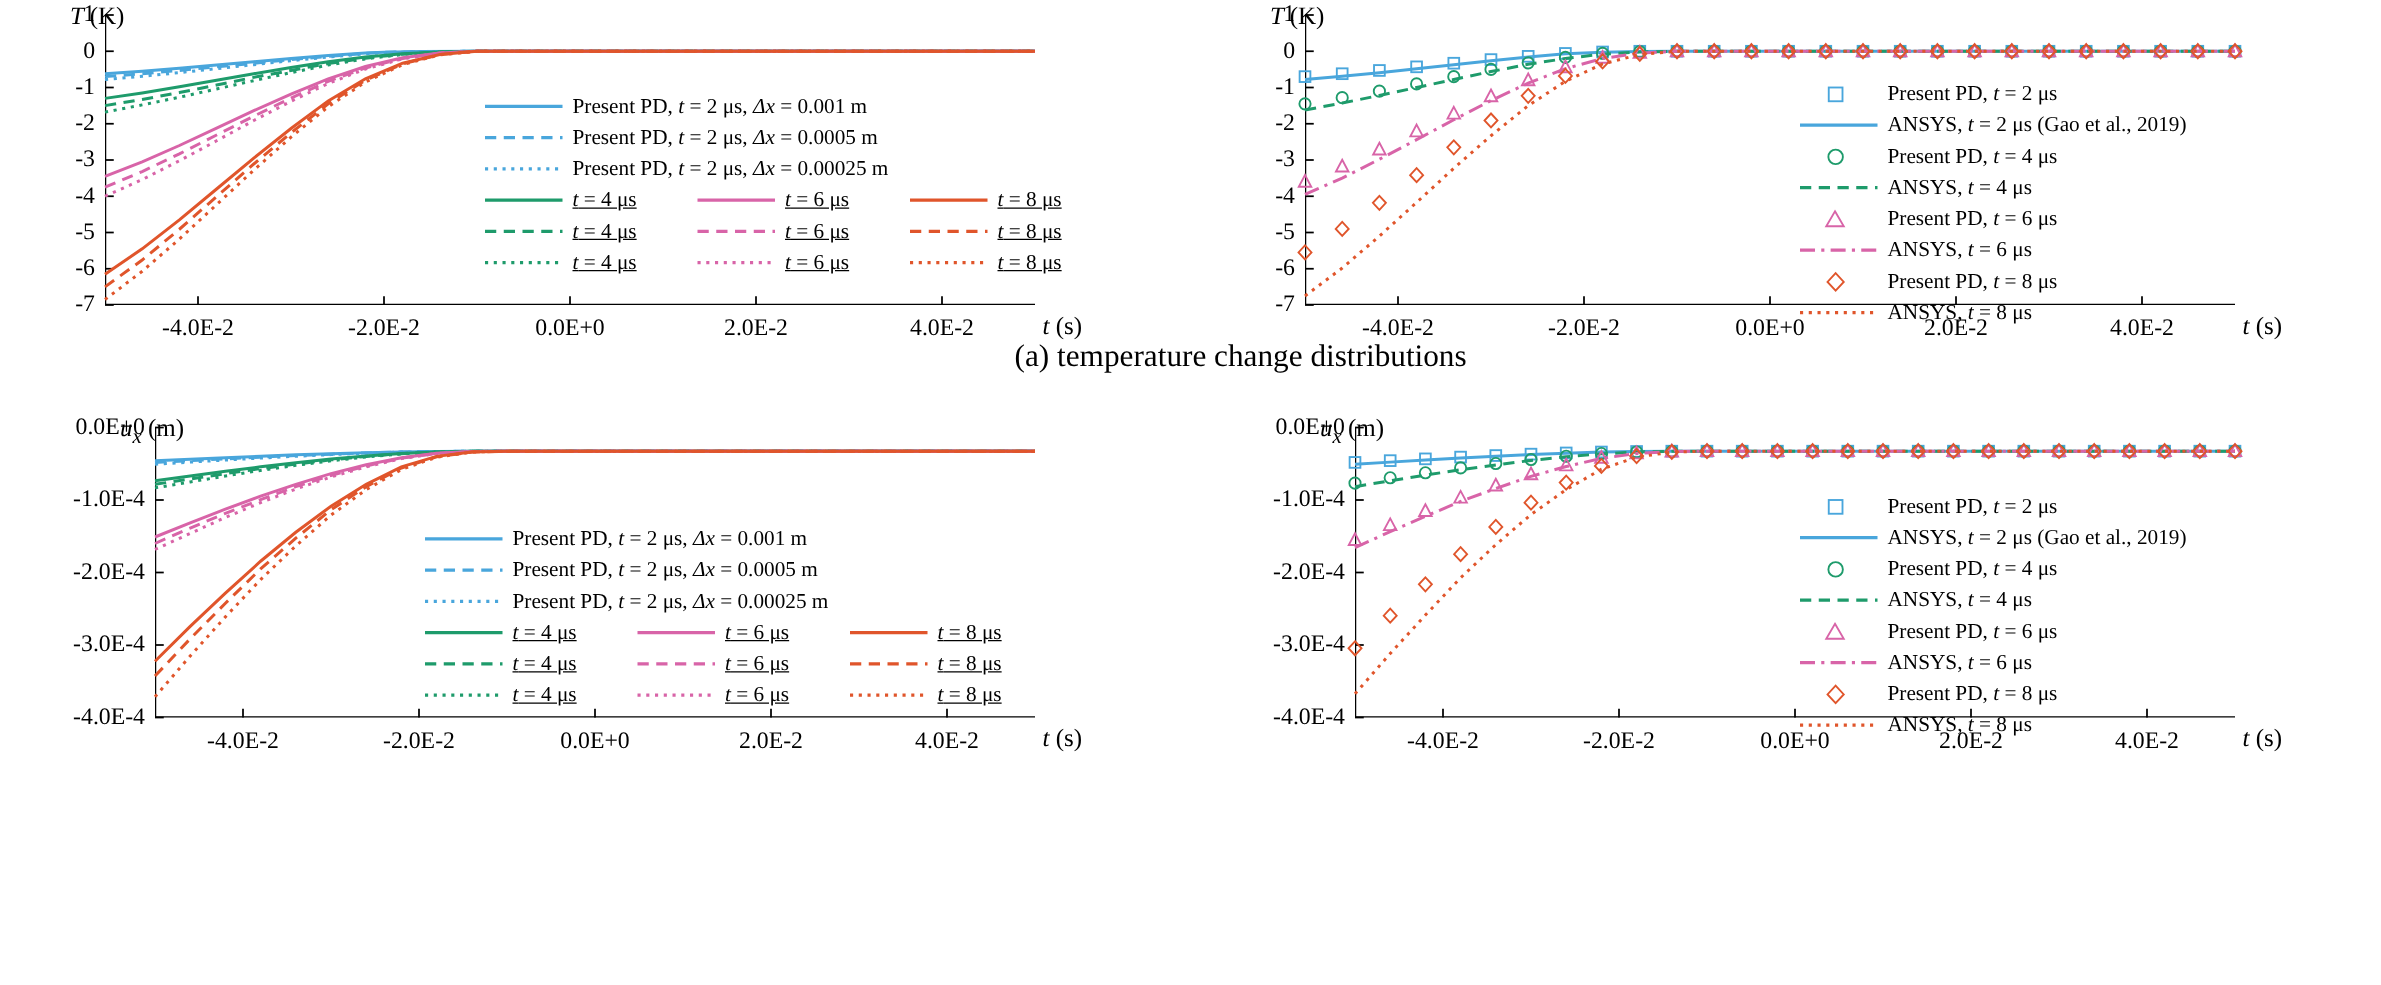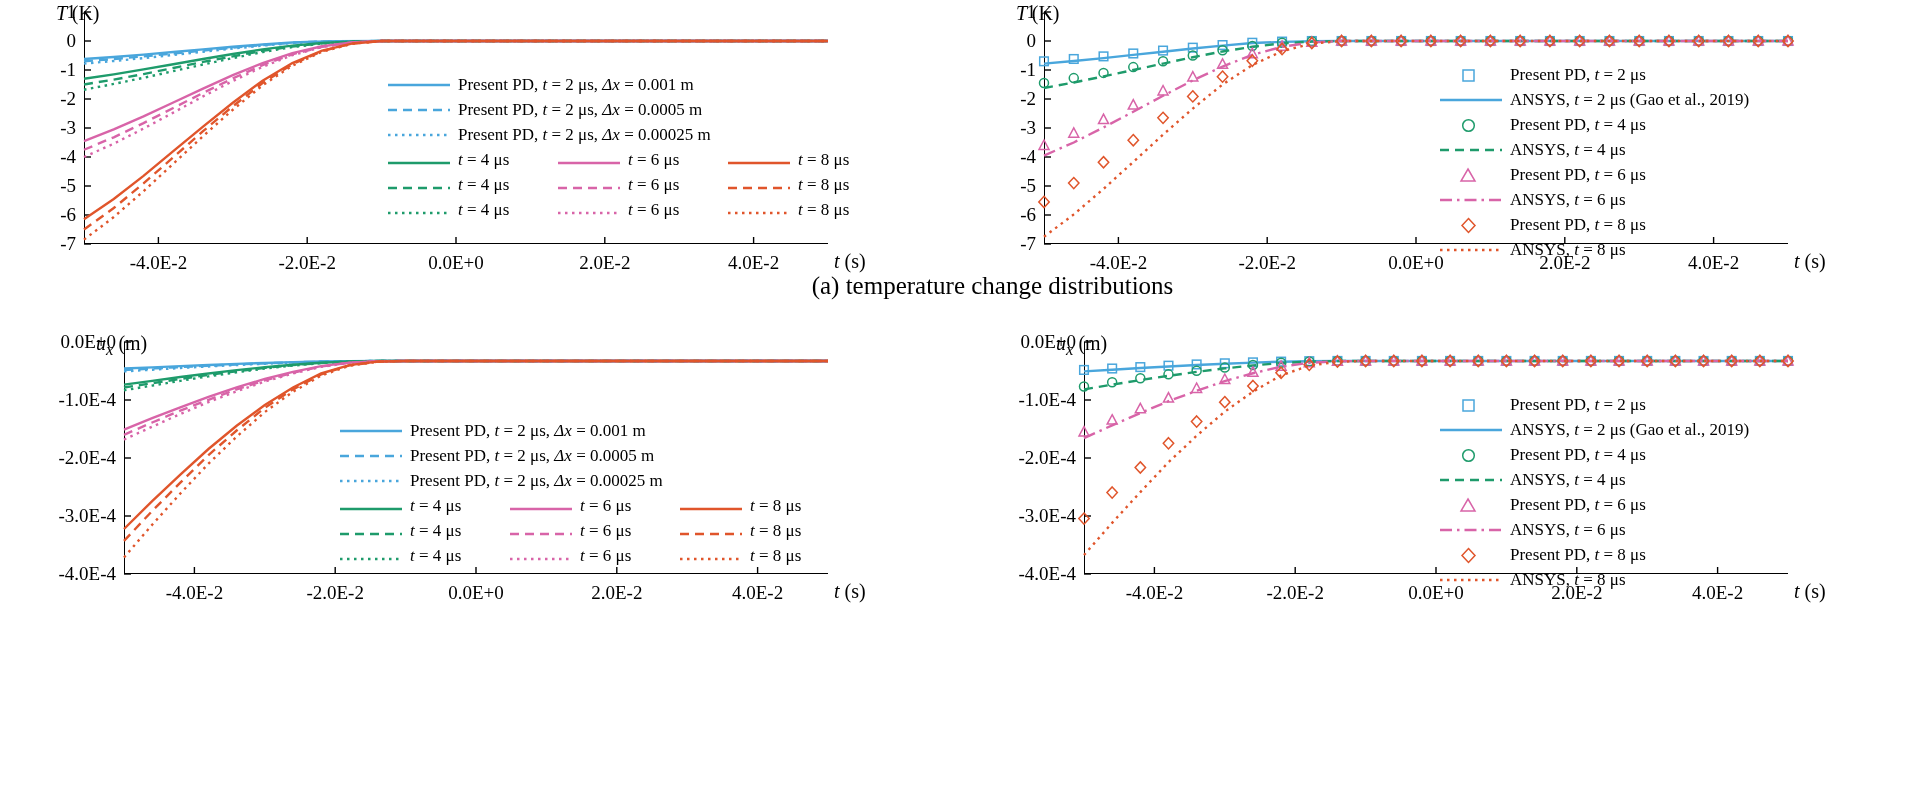--- a/index.html
+++ b/index.html
@@ -12,21 +12,21 @@
   .axis-title .up{font-style:normal;}
   .ylab{position:absolute;font-size:19px;text-align:right;white-space:nowrap;}
   .xlab{position:absolute;font-size:19px;text-align:center;white-space:nowrap;}
   .caption{position:absolute;font-size:25px;text-align:center;width:100%;}
 
   .legend{position:absolute;font-size:17px;}
   .legend .row{display:flex;align-items:center;height:25px;}
   .legend .sample{width:62px;height:14px;position:relative;margin-right:8px;flex:0 0 62px;}
   .legend .lbl{white-space:nowrap;}
   .legend.grid2 .gridrow{display:flex;align-items:center;height:25px;}
-  .legend.grid2 .cell{display:flex;align-items:flex-end;width:170px;flex:0 0 170px;}
+  .legend.grid2 .cell{display:flex;align-items:center;width:170px;flex:0 0 170px;text-decoration:underline;}
   .legend.grid2 .cell .sample{width:62px;flex:0 0 62px;}
 
   .mk{position:absolute;left:22px;top:0px;width:13px;height:13px;box-sizing:border-box;border-width:1.6px;border-style:solid;background:transparent;}
   .mk.tri{width:0;height:0;border:none;border-left:7px solid transparent;border-right:7px solid transparent;border-bottom-width:12px;border-bottom-style:solid;top:1px;}
 
   svg{position:absolute;left:0;top:0;overflow:visible;}
 </style>
 </head>
 <body>
 

